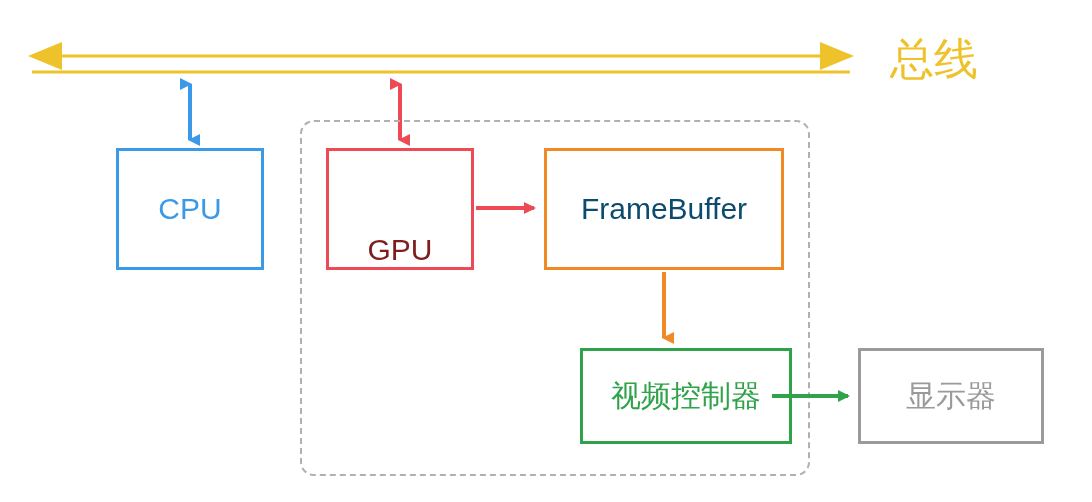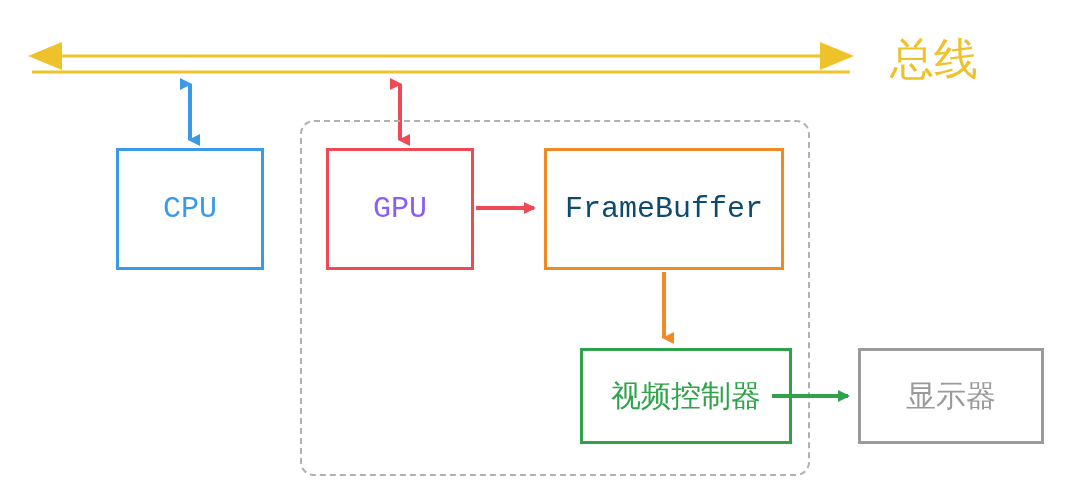--- a/index.html
+++ b/index.html
@@ -7,21 +7,20 @@
     padding: 0;
     width: 1092px;
     height: 502px;
     background: #ffffff;
     font-family: "Helvetica Neue", Arial, "PingFang SC", "Microsoft YaHei", sans-serif;
   }
   .canvas {
     position: relative;
     width: 1092px;
     height: 433px;
-    font-family: Liberation Mono, monospace;
   }
   .box {
     position: absolute;
     box-sizing: border-box;
     border-width: 3px;
     border-style: solid;
     display: flex;
     align-items: center;
     justify-content: center;
     font-size: 30px;
@@ -83,21 +82,21 @@
     </defs>
     <line x1="12" y1="10" x2="12" y2="66" stroke="#ee4a55" stroke-width="4" marker-start="url(#redUp)" marker-end="url(#redDown)"></line>
   </svg>
 
   <div class="dashed-group" style="left:300px; top:120px; width:510px; height:356px;"></div>
 
   <div class="box" style="left:116px; top:148px; width:148px; height:122px; border-color:#3a9ae8; color:#3a9ae8;">
     <span>CPU</span>
   </div>
 
-  <div class="box" style="left:326px; top:148px; width:148px; height:122px; border-color:#ee4a55; color:#8b5cf6;">
+  <div class="box" style="left:326px; top:148px; width:148px; height:122px; border-color:#ee4a55; color:#7f1d1d;align-items:flex-end;">
     <span>GPU</span>
   </div>
 
   <svg style="position:absolute; left:474px; top:196px; width:72px; height:24px;">
     <defs>
       <marker id="redRight" markerWidth="12" markerHeight="12" refX="10" refY="6" orient="auto" markerUnits="userSpaceOnUse">
         <path d="M0,0 L12,6 L0,12 Z" fill="#ee4a55"></path>
       </marker>
     </defs>
     <line x1="2" y1="12" x2="60" y2="12" stroke="#ee4a55" stroke-width="4" marker-end="url(#redRight)"></line>

